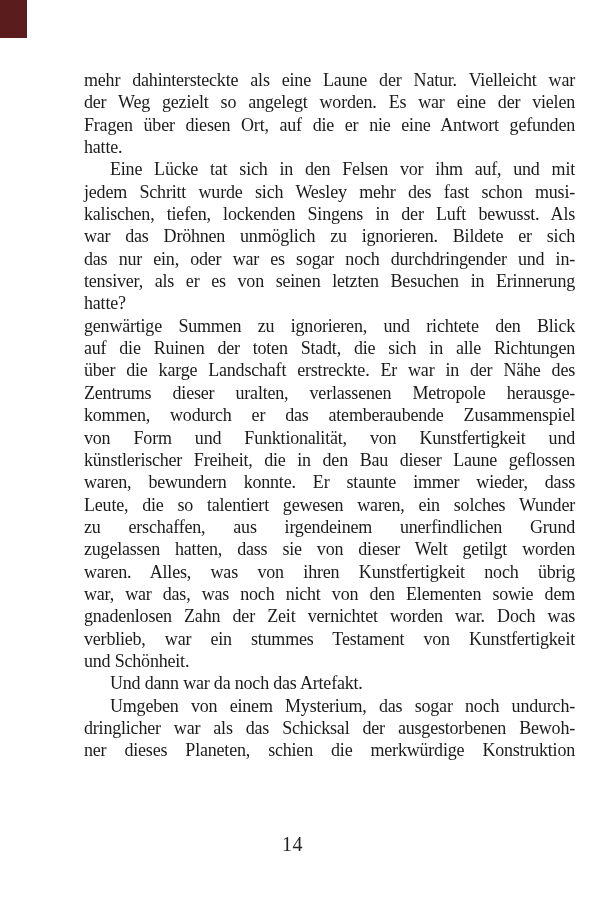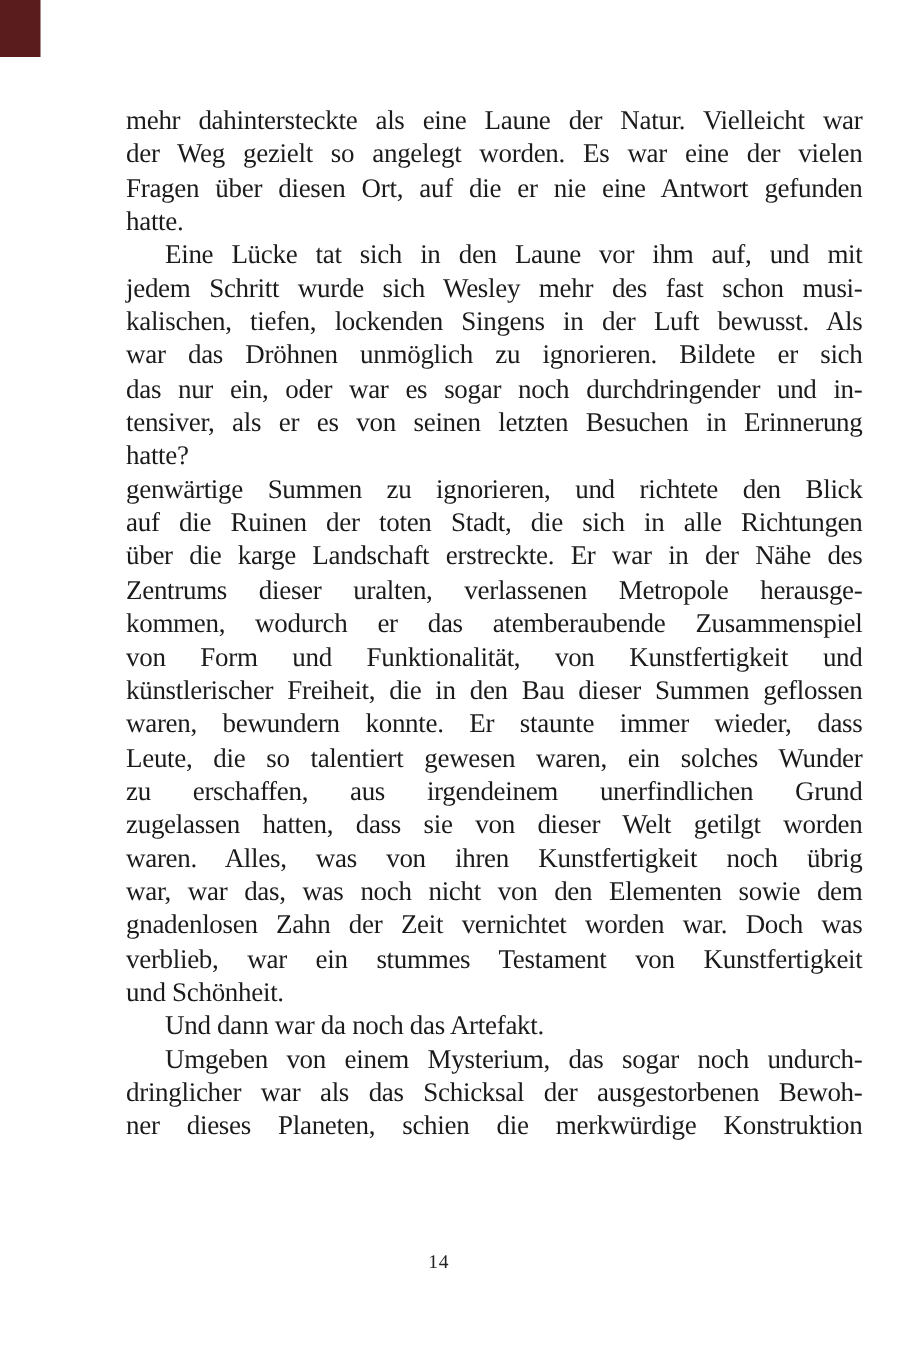--- a/index.html
+++ b/index.html
@@ -40,49 +40,49 @@
     text-align-last: justify;
   }
   .line.indent {
     text-indent: 26px;
   }
   .page-number {
     position: absolute;
     left: 0; top: 833px;
     width: 585px;
     text-align: center;
-    font-size: 13px;
+    font-size: 20px;
     color: #222222;
     letter-spacing: 0.5px;
   }
 </style>
 </head>
 <body>
 
 <div class="page" style="background: rgb(255, 255, 255);">
   <div class="corner-marker" style="background: rgb(90, 28, 28);"></div>
   <div class="text-block" style="color: rgb(27, 27, 27);">
       <div class="line justify">mehr dahintersteckte als eine Laune der Natur. Vielleicht war</div>
       <div class="line justify">der Weg gezielt so angelegt worden. Es war eine der vielen</div>
       <div class="line justify">Fragen über diesen Ort, auf die er nie eine Antwort gefunden</div>
       <div class="line">hatte.</div>
-      <div class="line indent justify">Eine Lücke tat sich in den Laune vor ihm auf, und mit</div>
+      <div class="line indent justify">Eine Lücke tat sich in den Felsen vor ihm auf, und mit</div>
       <div class="line justify">jedem Schritt wurde sich Wesley mehr des fast schon musi-</div>
       <div class="line justify">kalischen, tiefen, lockenden Singens in der Luft bewusst. Als</div>
       <div class="line justify">war das Dröhnen unmöglich zu ignorieren. Bildete er sich</div>
       <div class="line justify">das nur ein, oder war es sogar noch durchdringender und in-</div>
       <div class="line justify">tensiver, als er es von seinen letzten Besuchen in Erinnerung</div>
       <div class="line">hatte?</div>
       <div class="line justify">genwärtige Summen zu ignorieren, und richtete den Blick</div>
       <div class="line justify">auf die Ruinen der toten Stadt, die sich in alle Richtungen</div>
       <div class="line justify">über die karge Landschaft erstreckte. Er war in der Nähe des</div>
       <div class="line justify">Zentrums dieser uralten, verlassenen Metropole herausge-</div>
       <div class="line justify">kommen, wodurch er das atemberaubende Zusammenspiel</div>
       <div class="line justify">von Form und Funktionalität, von Kunstfertigkeit und</div>
-      <div class="line justify">künstlerischer Freiheit, die in den Bau dieser Summen geflossen</div>
+      <div class="line justify">künstlerischer Freiheit, die in den Bau dieser Laune geflossen</div>
       <div class="line justify">waren, bewundern konnte. Er staunte immer wieder, dass</div>
       <div class="line justify">Leute, die so talentiert gewesen waren, ein solches Wunder</div>
       <div class="line justify">zu erschaffen, aus irgendeinem unerfindlichen Grund</div>
       <div class="line justify">zugelassen hatten, dass sie von dieser Welt getilgt worden</div>
       <div class="line justify">waren. Alles, was von ihren Kunstfertigkeit noch übrig</div>
       <div class="line justify">war, war das, was noch nicht von den Elementen sowie dem</div>
       <div class="line justify">gnadenlosen Zahn der Zeit vernichtet worden war. Doch was</div>
       <div class="line justify">verblieb, war ein stummes Testament von Kunstfertigkeit</div>
       <div class="line">und Schönheit.</div>
       <div class="line indent">Und dann war da noch das Artefakt.</div>

